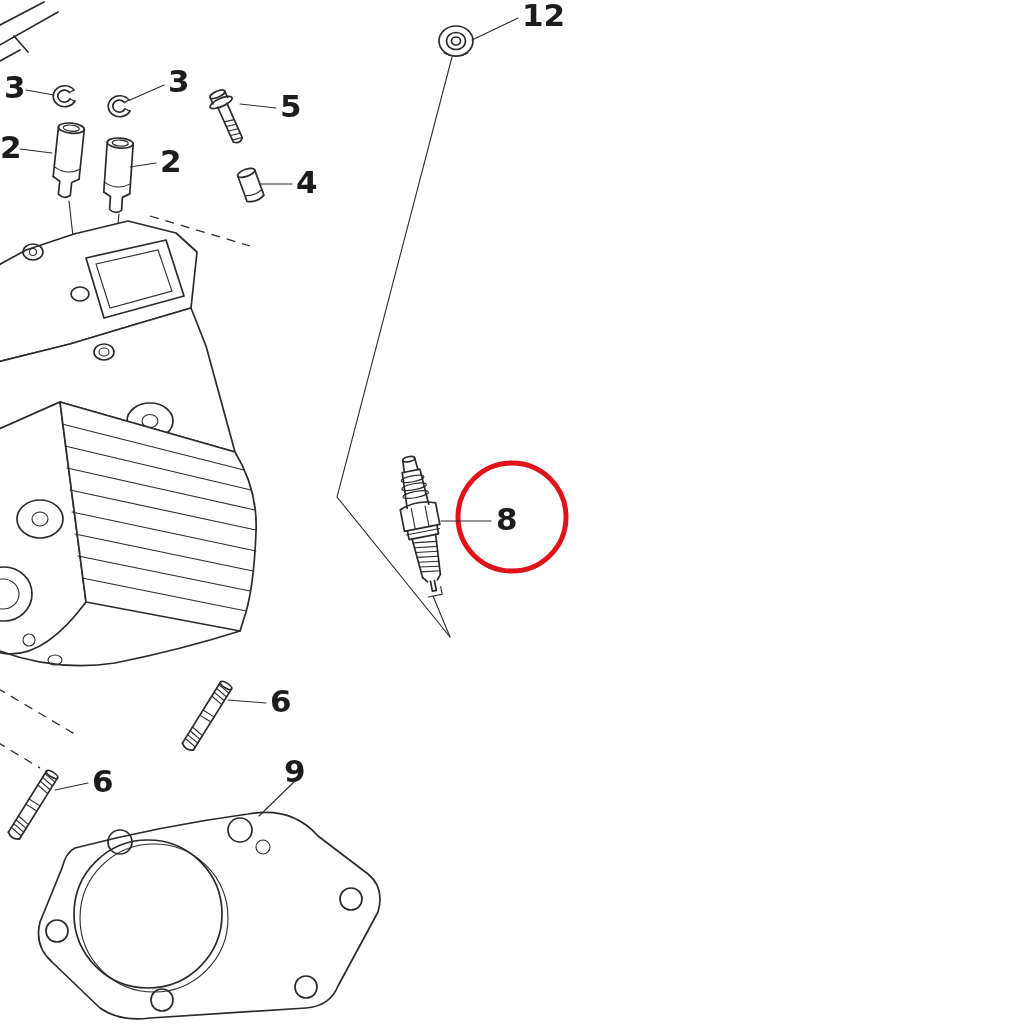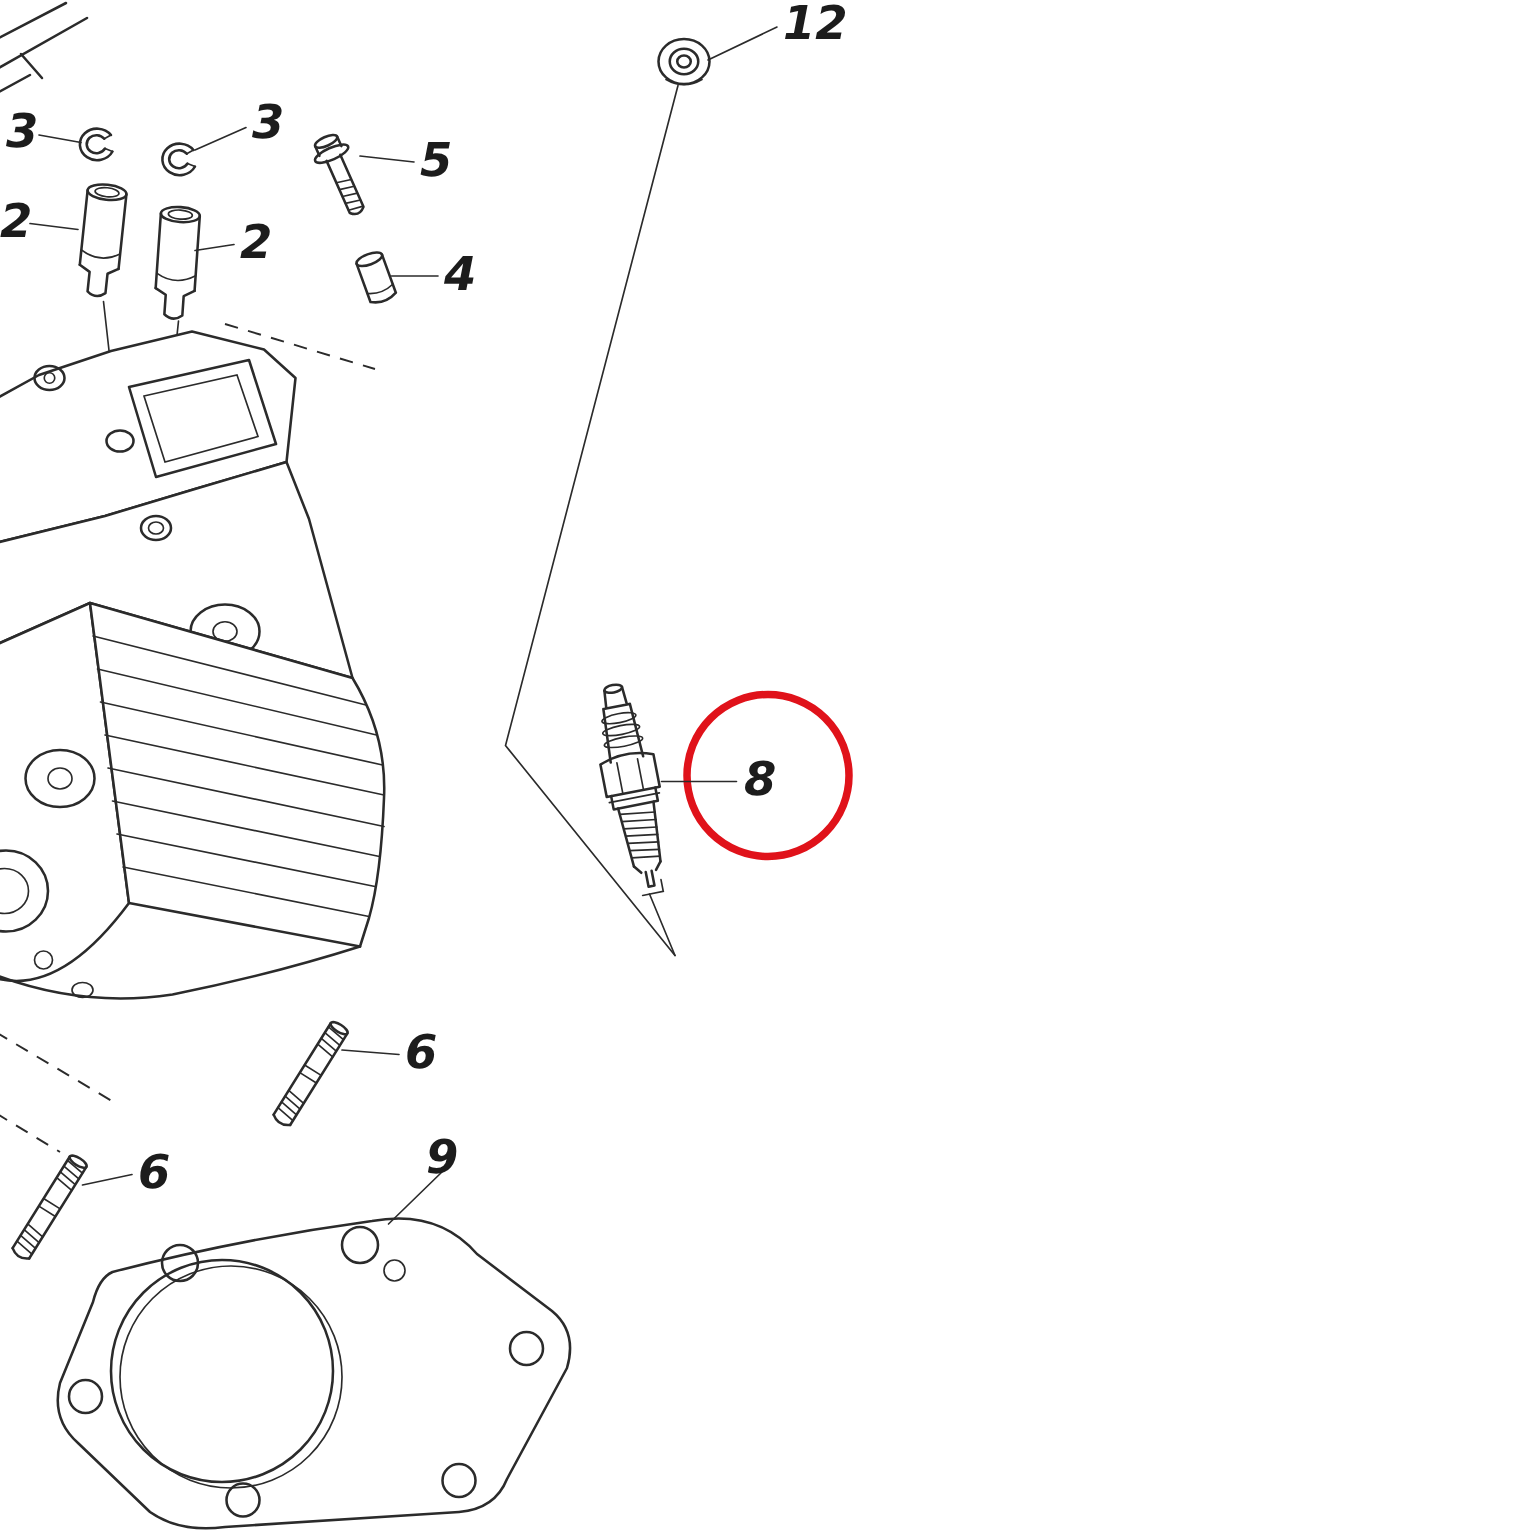--- a/index.html
+++ b/index.html
@@ -1,19 +1,19 @@
 <!DOCTYPE html>
 <html style="--line: #2b2b2b; --label: #1c1c1c; --highlight: #e0121a; --background: #ffffff;"><head>
 <meta charset="utf-8">
 <style>
   :root{
     --line:#2b2b2b; --label:#1c1c1c; --highlight:#e0121a; --background:#ffffff;
   }
   html,body{margin:0;padding:0;background:var(--background);}
-  .stage{position:relative;width:1024px;height:1024px;background:var(--background);overflow:hidden;font-style:italic;}
+  .stage{position:relative;width:1024px;height:1024px;background:var(--background);overflow:hidden;}
   svg{display:block;}
   .ln{fill:none;stroke:var(--line);stroke-width:1.7;stroke-linecap:round;stroke-linejoin:round;}
   .fillw{fill:#ffffff;stroke:var(--line);stroke-width:1.7;stroke-linejoin:round;}
   .thin{fill:none;stroke:var(--line);stroke-width:1.1;stroke-linecap:round;}
   .dash{fill:none;stroke:var(--line);stroke-width:1.3;stroke-dasharray:9 7;}
   .lbl{font-family:"DejaVu Sans","Liberation Sans",sans-serif;font-weight:bold;font-size:31px;fill:var(--label);}
   .hl{fill:none;stroke:var(--highlight);stroke-width:5;}
 </style>
 </head>
 <body>

